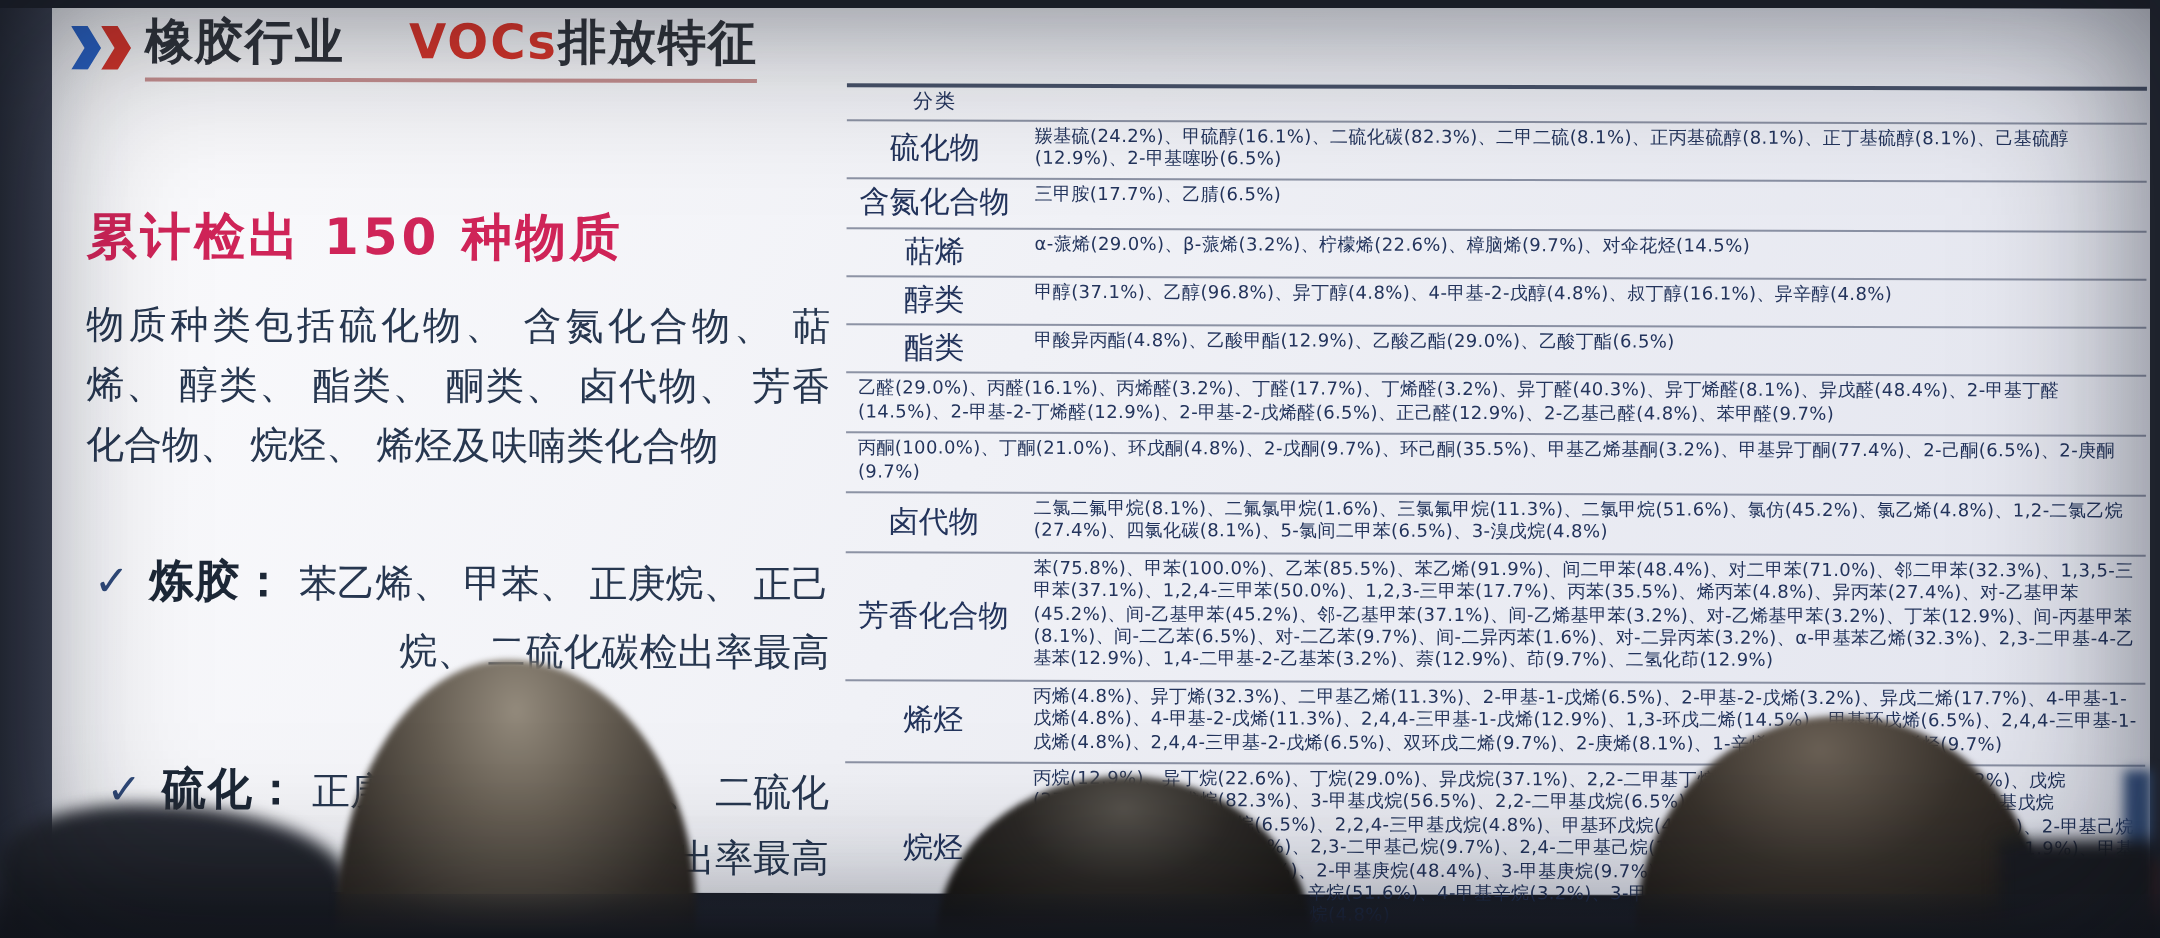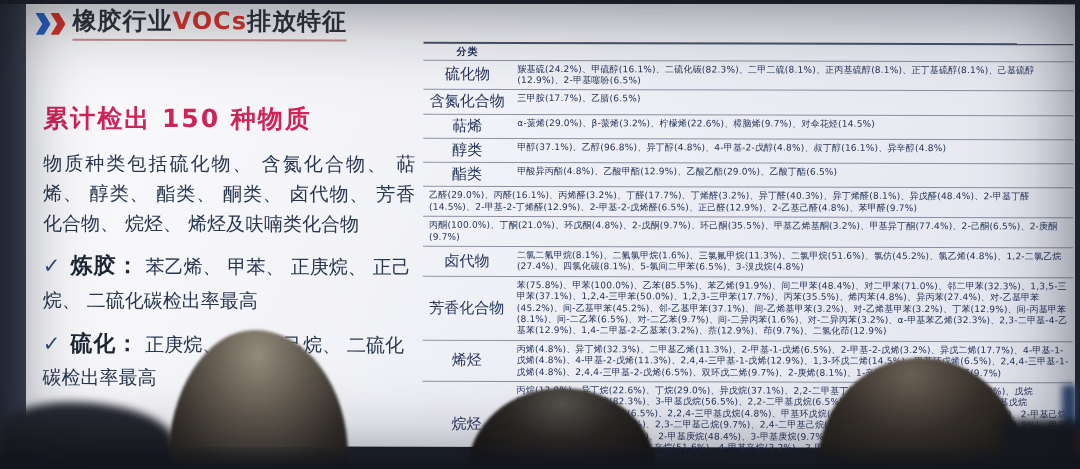--- a/index.html
+++ b/index.html
@@ -11,44 +11,44 @@
          background:linear-gradient(115deg,#fbfbfd 0%,#f0f1f6 45%,#e2e4ee 100%);
          box-shadow:0 0 18px rgba(0,0,0,.55), inset 0 0 40px rgba(130,140,170,.18);
          transform:rotate(.15deg);}
   
   #titlebar{position:absolute;left:10px;top:6px;display:flex;align-items:center;gap:7px;}
   .chev{width:15px;height:22px;clip-path:polygon(0 0,55% 0,100% 50%,55% 100%,0 100%,45% 50%);}
   .chev.b{background:var(--chevron-blue);}
   .chev.r{background:var(--accent-red);margin-left:-7px;}
   #title{font-size:24px;font-weight:bold;color:var(--title-ink);letter-spacing:1px;
          border-bottom:2px solid rgba(160,60,60,.55);padding-bottom:3px;line-height:1.15;}
-  #title .voc{color:var(--accent-red);}
+  #title .voc{color:var(--accent-red);margin-left:32px;}
   
   #leftpanel{position:absolute;left:18px;top:100px;width:372px;}
   #headline{font-size:25px;font-weight:bold;color:var(--headline-pink);letter-spacing:2px;}
   #paragraph{margin-top:14px;font-size:19px;line-height:1.57;color:var(--body-ink);
              font-family:"DejaVu Serif","Liberation Serif",serif;text-align:justify;}
-  .point{margin-top:10px;font-size:19px;line-height:1.65;color:var(--body-ink);
-         font-family:"DejaVu Serif","Liberation Serif",serif;}
+  .point{margin-top:36px;font-size:19px;line-height:1.65;color:var(--body-ink);
+         font-family:"DejaVu Serif","Liberation Serif",serif;text-align:right;}
   .point .chk{color:#2f4a7a;font-weight:bold;font-size:21px;margin-right:4px;
               font-family:"DejaVu Sans",sans-serif;}
   .point .plabel{font-weight:bold;font-size:22px;color:#1c2736;
               font-family:"DejaVu Sans",sans-serif;letter-spacing:1px;}
   
   #voctable{position:absolute;left:398px;top:39px;width:650px;
             border-top:2px solid #49536b;border-bottom:2px solid #49536b;
             color:var(--table-ink);}
   .trow{display:flex;border-top:1px solid rgba(74,84,110,.6);}
   .trow:first-child{border-top:none;}
   .tcat{flex:0 0 84px;display:flex;align-items:center;justify-content:center;
         font-size:15px;padding:3px 2px;text-align:center;line-height:1.15;}
   .tspec{flex:1;font-size:9px;line-height:11.4px;padding:3px 4px 3px 6px;
          letter-spacing:.2px;}
   .thead .tcat,.thead .tspec{font-size:10px;display:flex;align-items:center;justify-content:center;
-         padding:2px;font-weight:bold;letter-spacing:1px;}
+         padding:2px;font-weight:normal;letter-spacing:1px;}
   .thead{border-top:none;}
   
   .strip{position:absolute;}
   #edge-left{left:0;top:0;width:26px;height:469px;
              background:linear-gradient(90deg,#2a2f3d,#3d4254);}
   #edge-top{left:0;top:0;width:1080px;height:4px;background:#20242f;}
   #edge-right{right:0;top:0;width:5px;height:469px;background:#272b37;}
   #edge-bottom{left:0;bottom:0;width:1080px;height:22px;
              background:linear-gradient(180deg,rgba(30,33,43,.2),#171a22);}
   .head{position:absolute;filter:blur(1.5px);}

